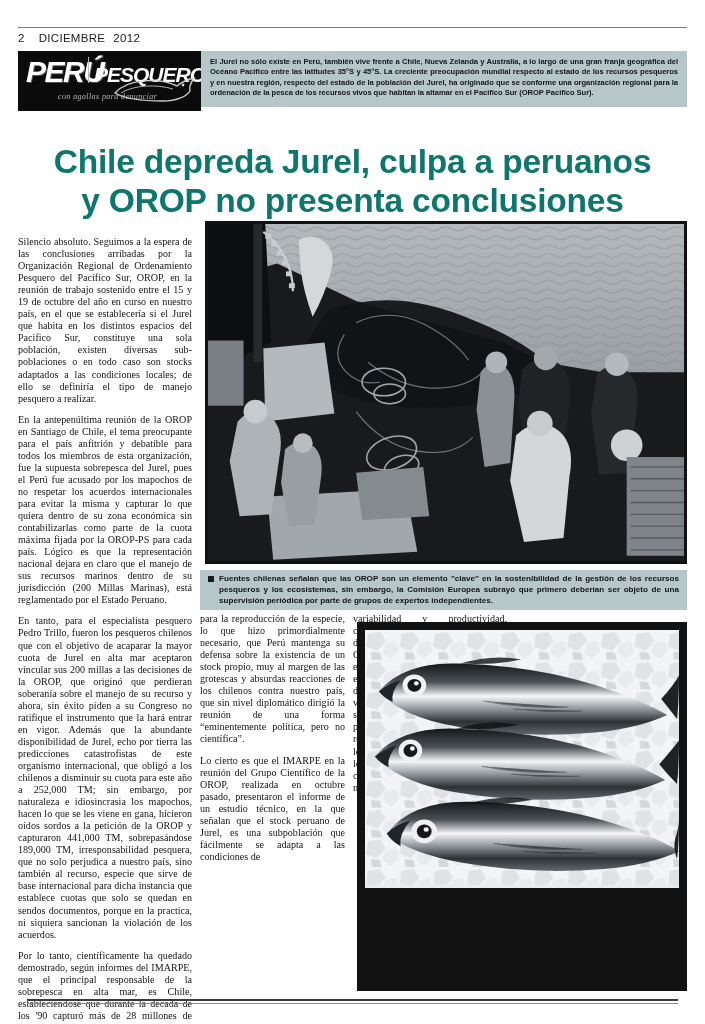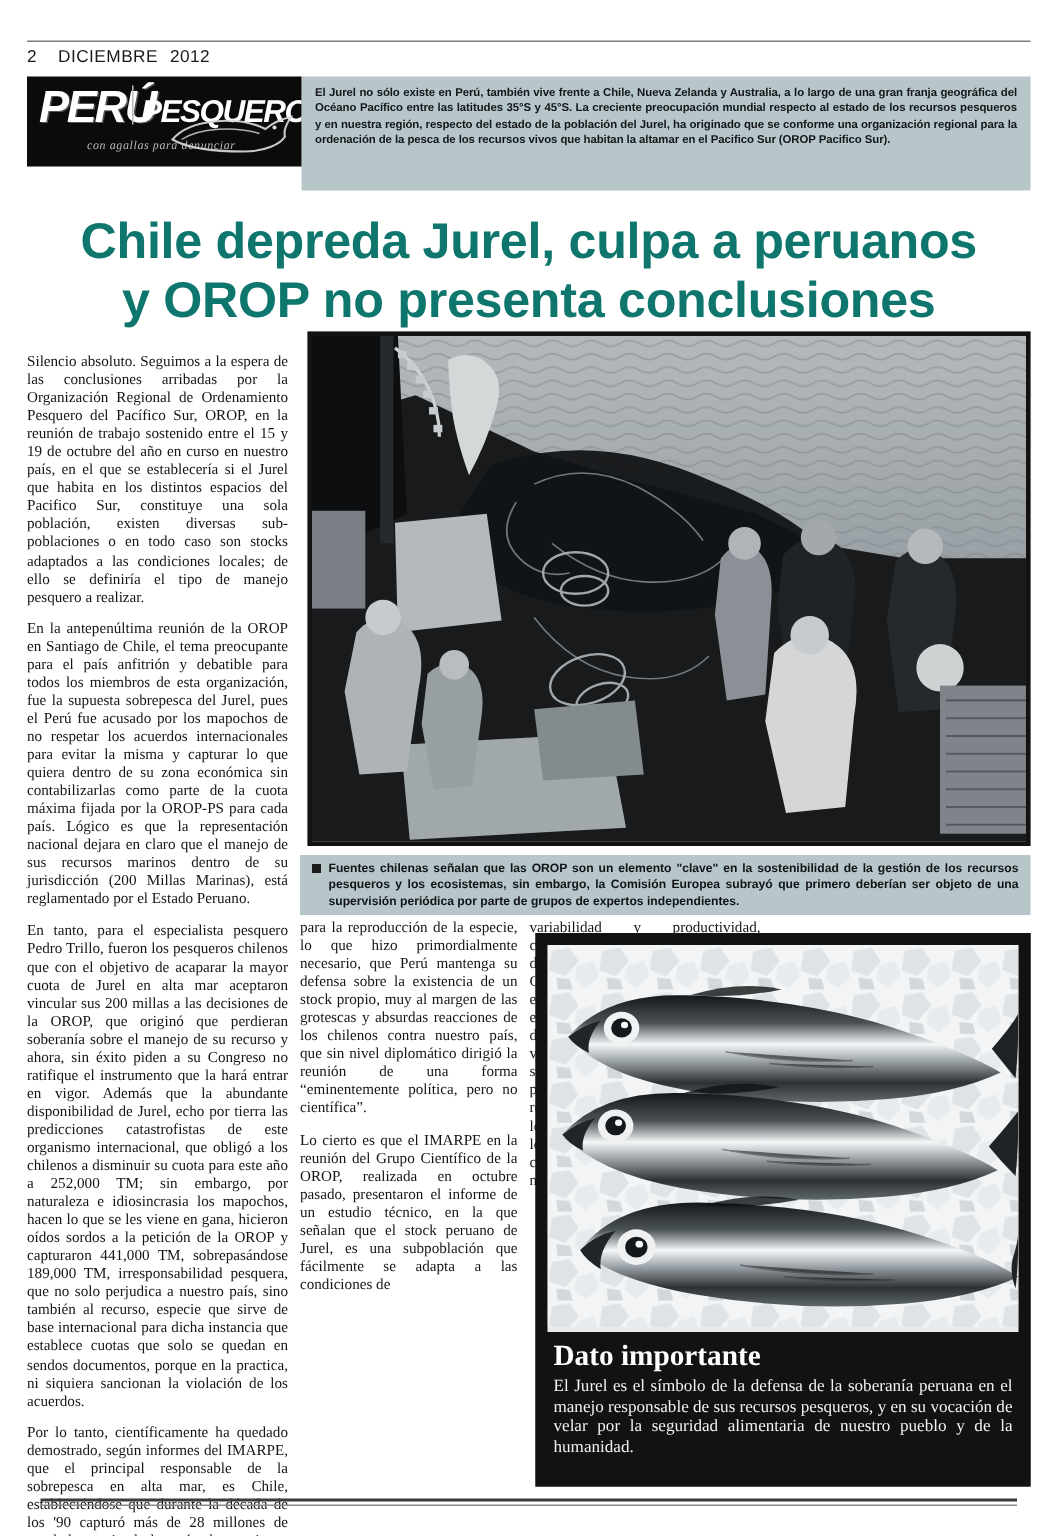--- a/index.html
+++ b/index.html
@@ -66,21 +66,21 @@
     position: absolute; left: 40px; top: 41px;
     font-family: "Liberation Serif", serif;
     font-style: italic; font-size: 8px;
     color: #b9b9b9; letter-spacing: .4px;
   }
   .logo-fish {
     position: absolute; right: 4px; bottom: 4px;
     width: 86px; height: 34px; opacity: .92;
   }
   .lead-box {
-    flex: 1; height: 76px;
+    flex: 1; height: 56px;
     background: #b7c6c9;
     padding: 6px 9px 4px 9px;
   }
   .lead-text {
     font-family: "Liberation Sans", sans-serif;
     font-weight: 700;
     font-size: 7.6px; line-height: 10.4px;
     color: #12161a; text-align: justify;
     letter-spacing: -0.05px;
   }
@@ -408,22 +408,18 @@
           <ellipse cx="62" cy="202" rx="2.6" ry="2.3" fill="#f7f8f9"></ellipse>
           <path d="M22 206 q10 -10 24 -13 q-12 14 -10 26 q-10 -6 -14 -13 Z" fill="#20252a"></path>
           <path d="M104 176 q36 -10 66 -4 q-32 6 -66 4 Z" fill="#0e1113" opacity=".8"></path>
           <g stroke="#2a2f33" stroke-width="1" opacity=".5">
             <path d="M130 216 q42 8 90 6"></path>
               <path d="M160 224 q38 4 74 2"></path>
           </g>
         </g>
       </svg>
     </div>
-    <div class="dato">
-      <div class="dato-title">Dato importante</div>
-      <div class="dato-text">El Jurel es el símbolo de la defensa de la soberanía peruana en el manejo responsable de sus recursos pesqueros, y en su vocación de velar por la seguridad alimentaria de nuestro pueblo y de la humanidad.</div>
-    </div>
   </div>
 
   <div class="rule-a"></div>
   <div class="rule-b"></div>
 
 </div>
 
 </body></html>

